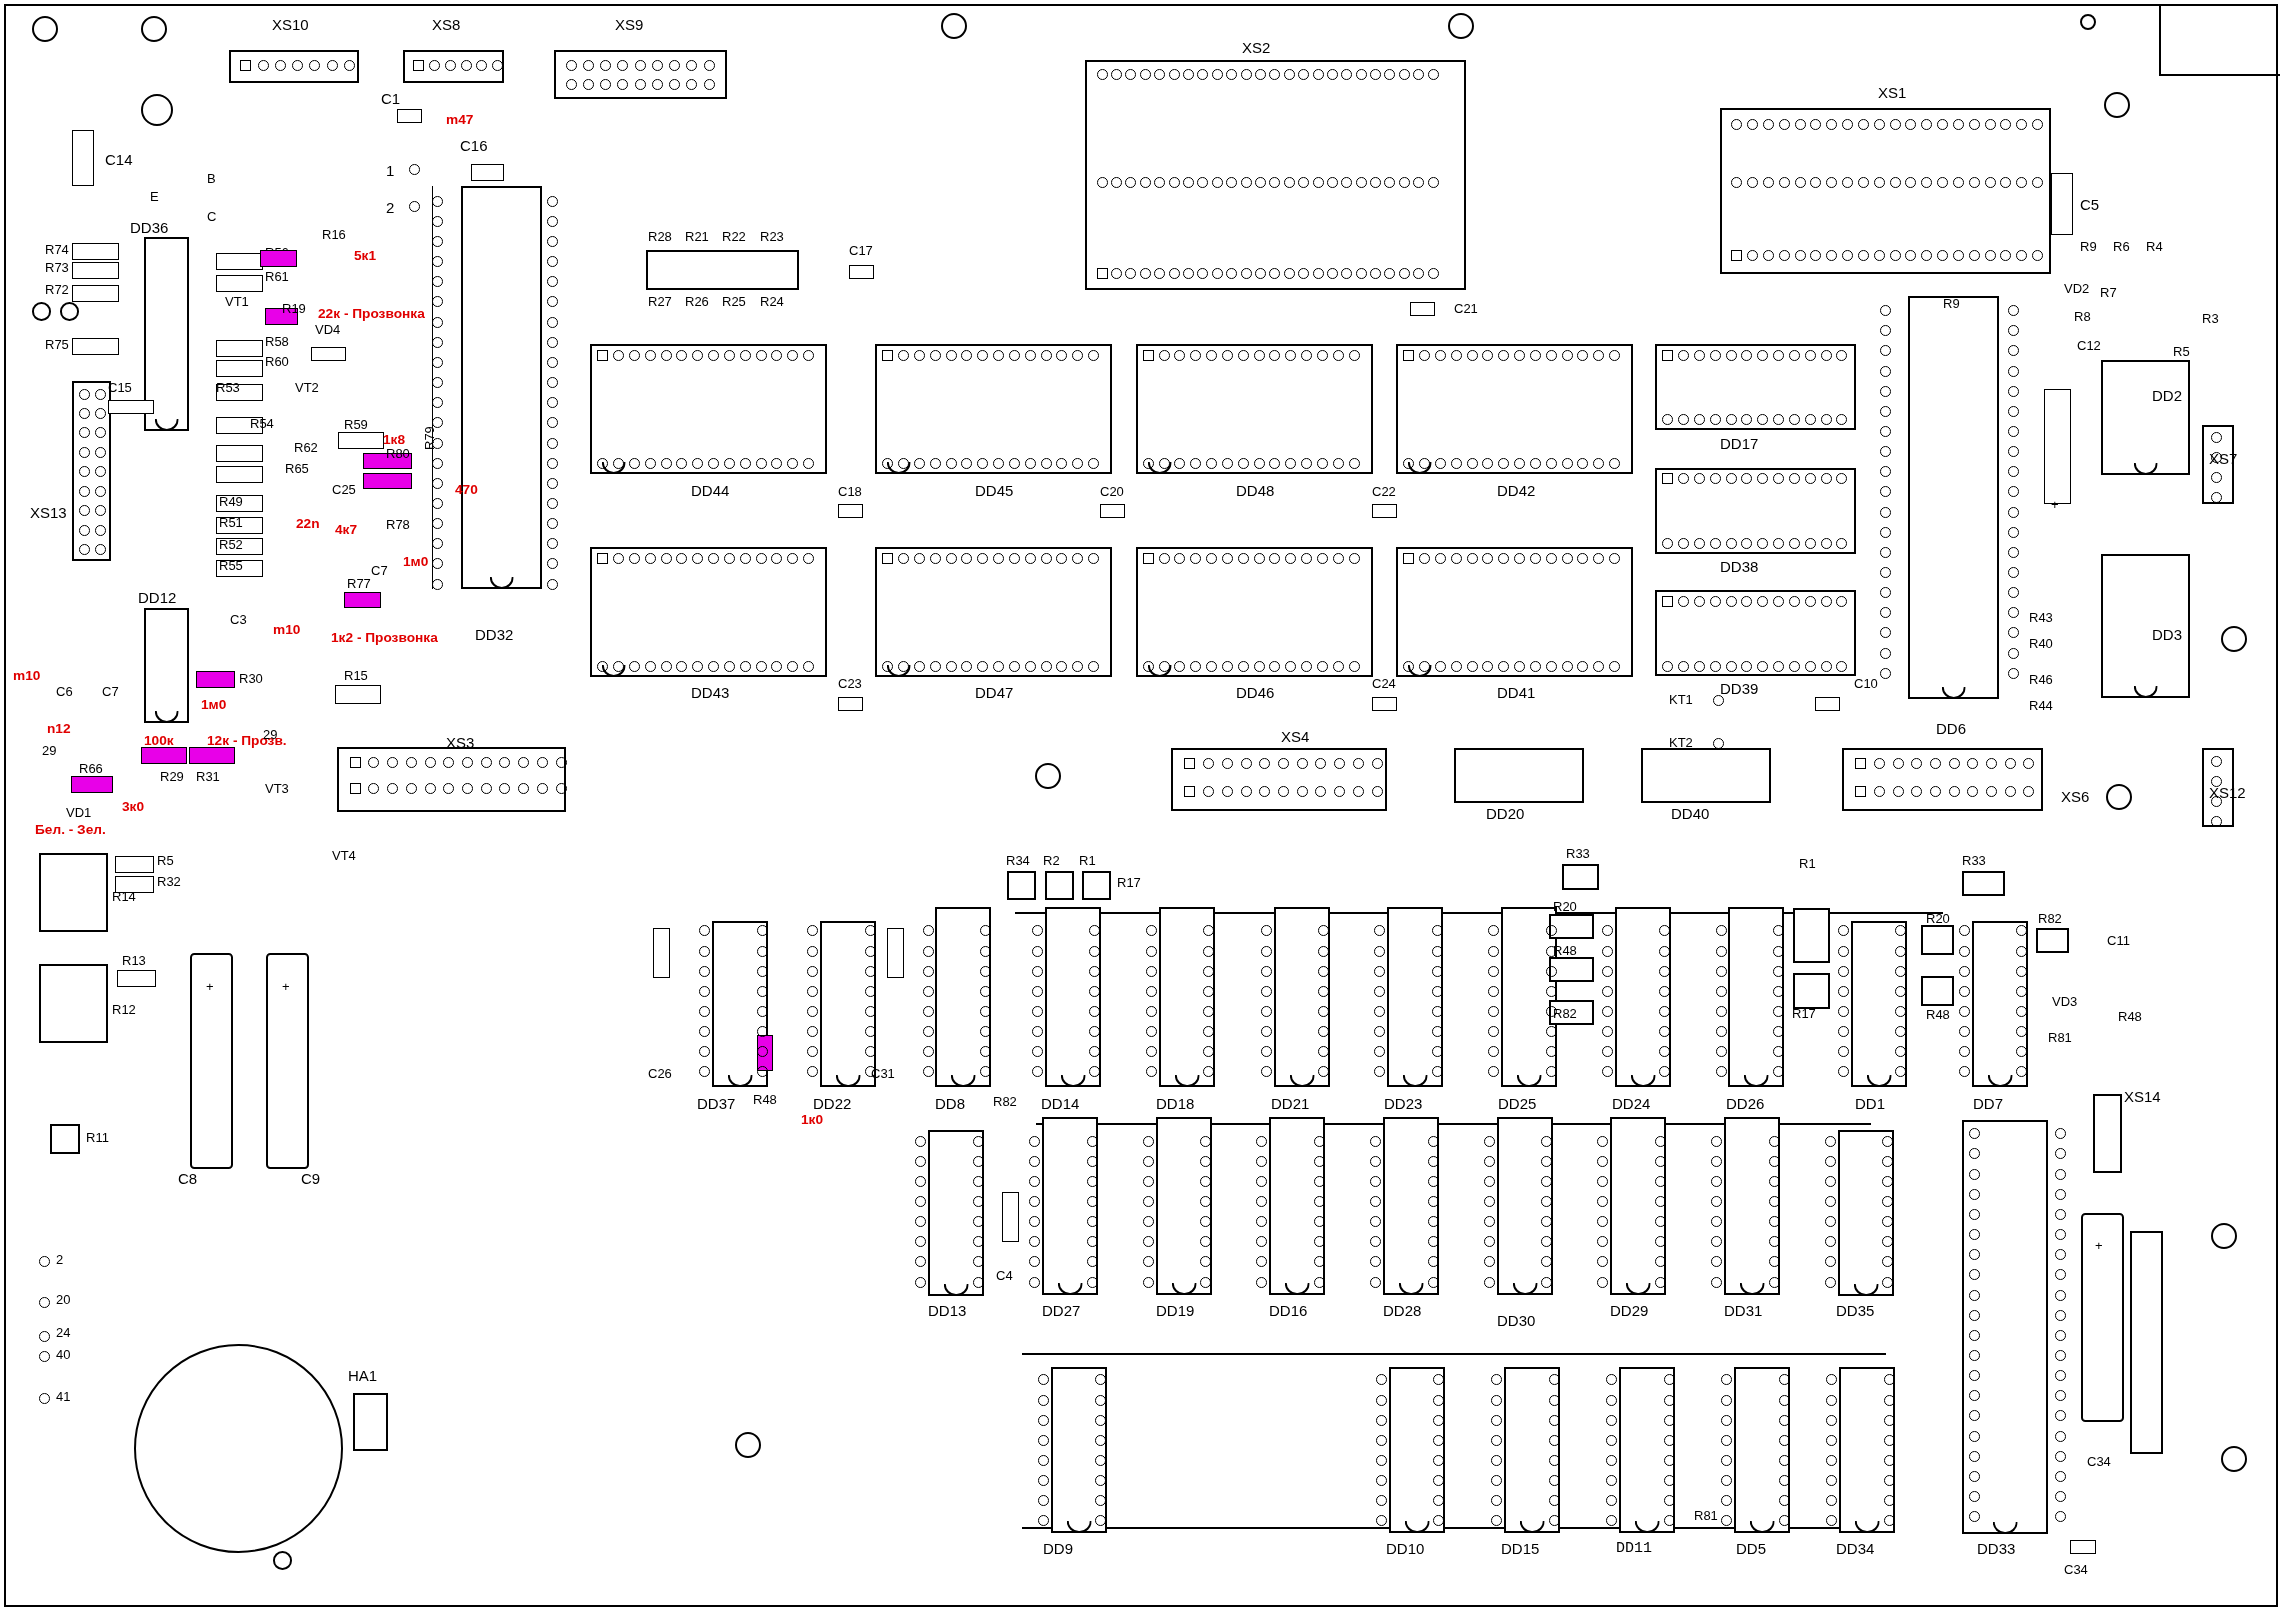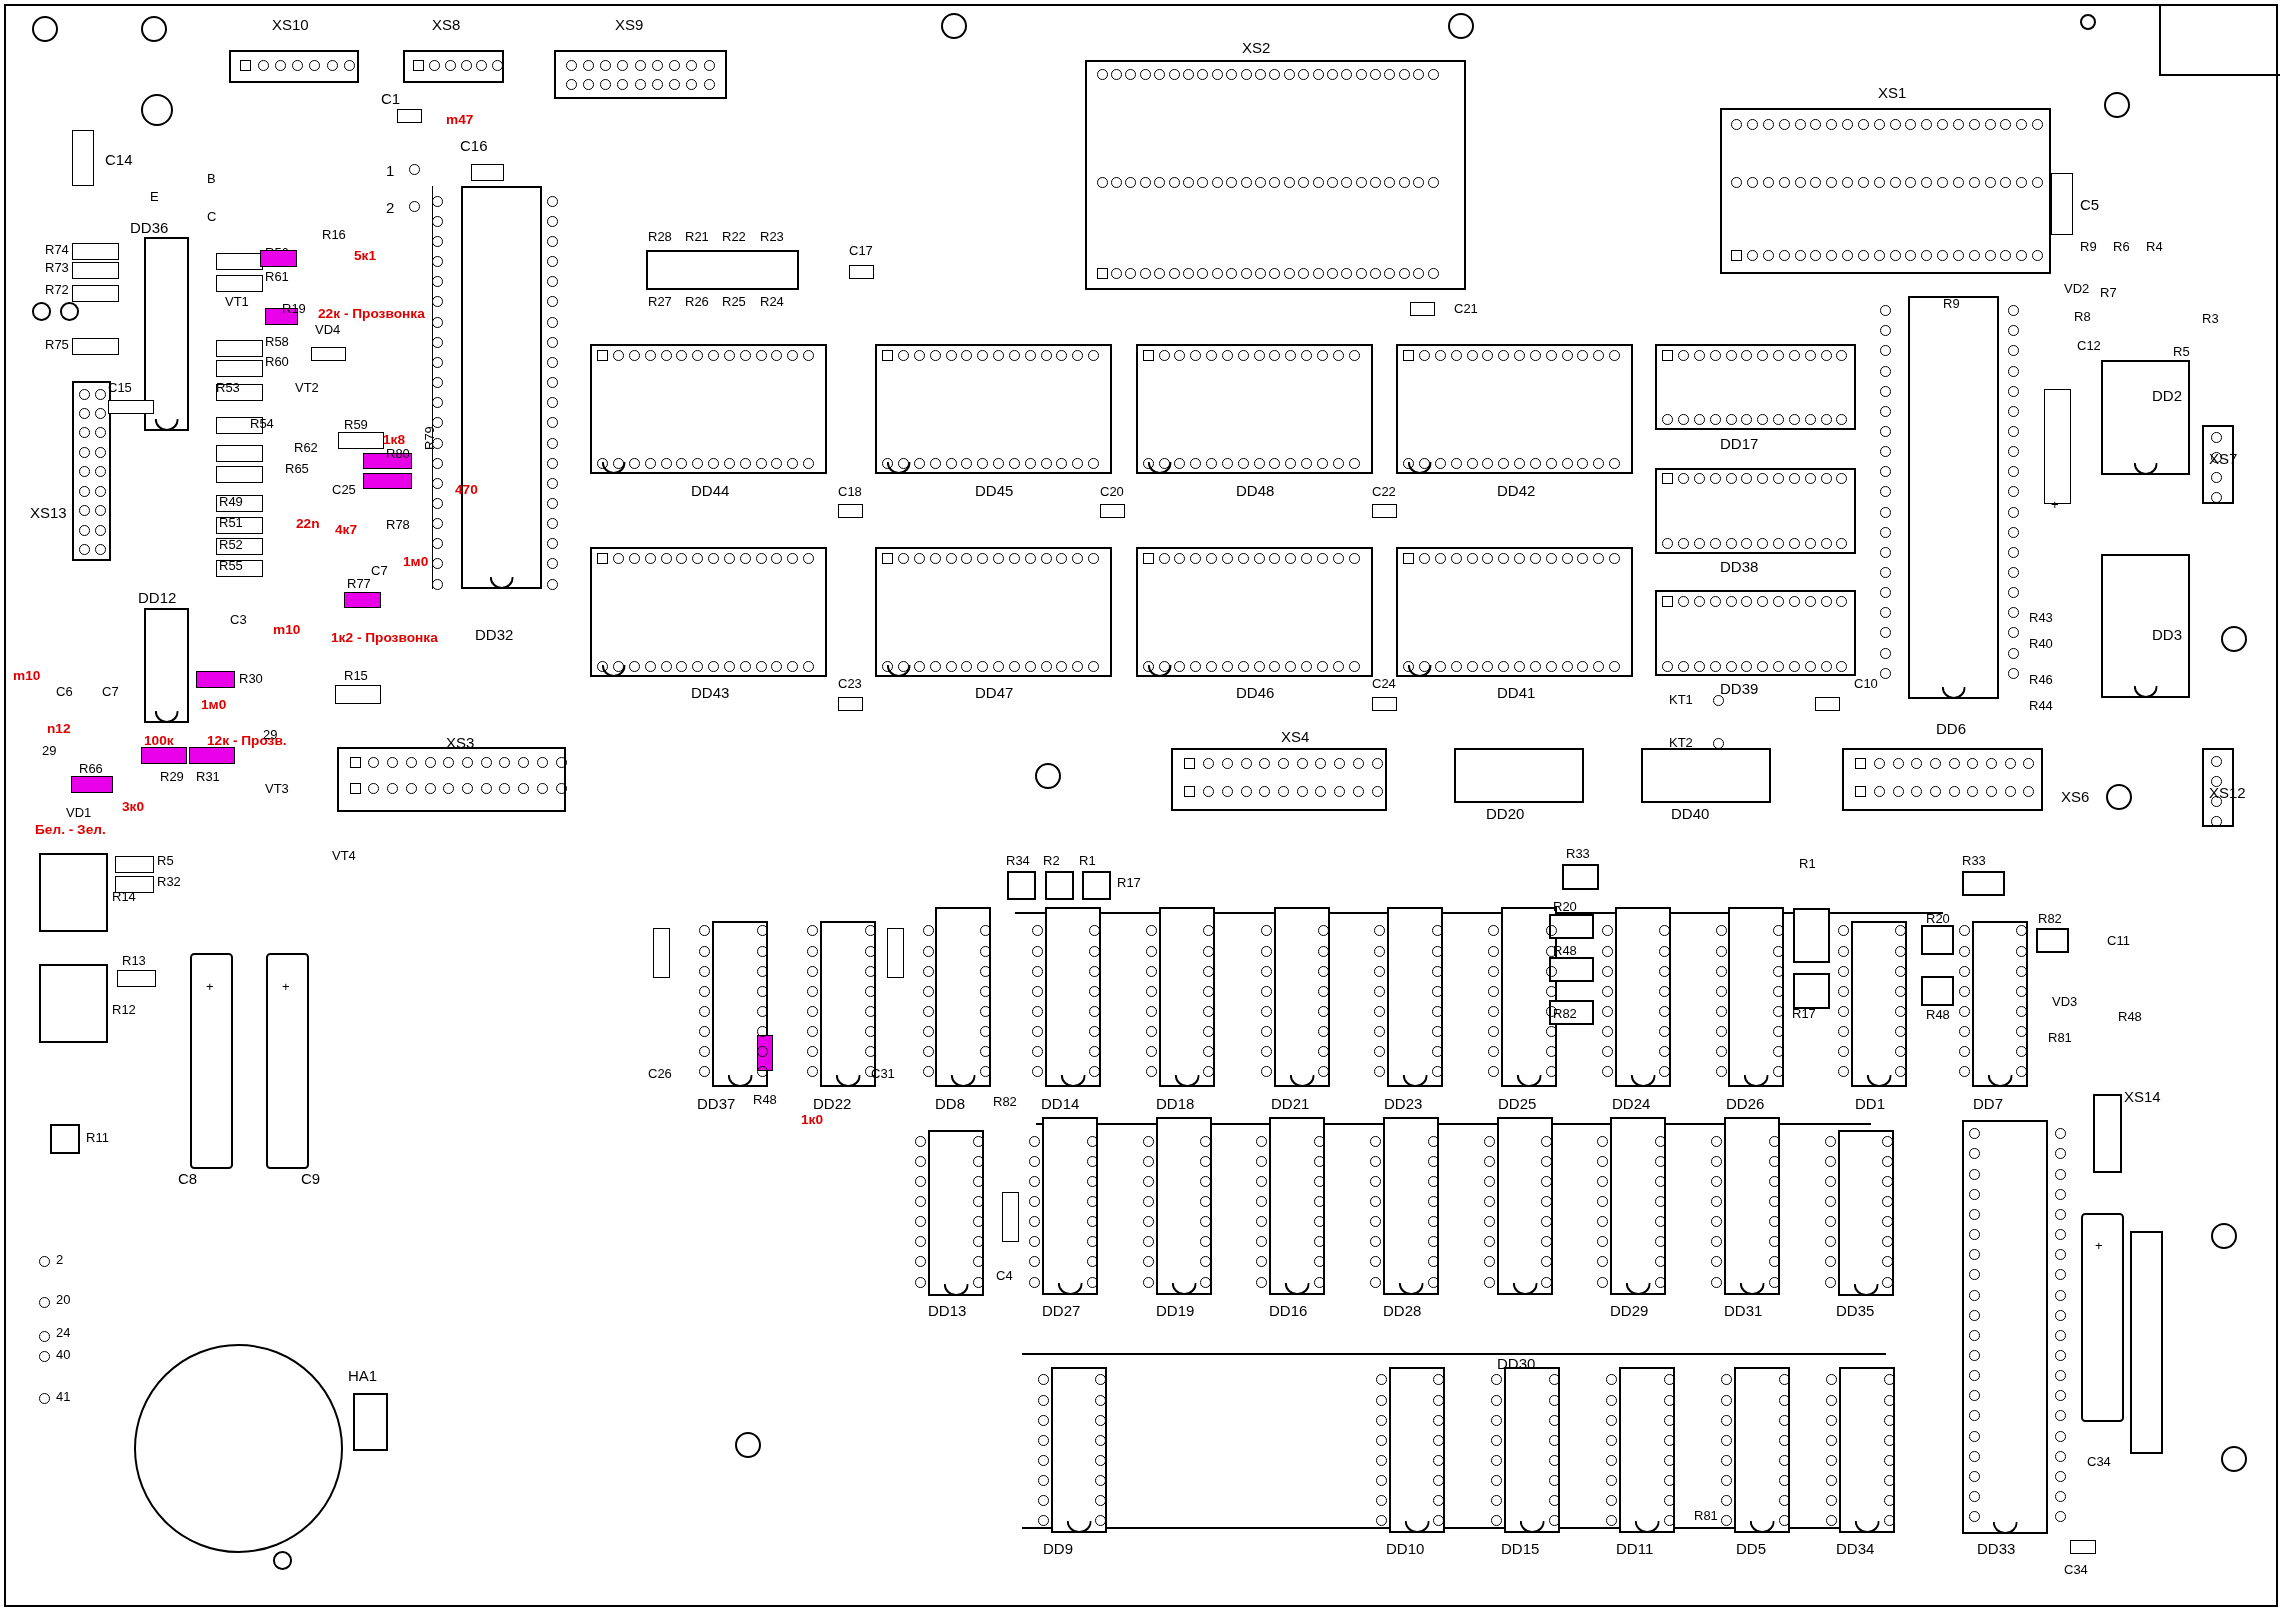--- a/index.html
+++ b/index.html
@@ -475,21 +475,21 @@
       <div class="notch"></div>
     </div>
   <div class="lbl" style="left:1269px;top:1302px;">DD16</div>
   <div class="ic" style="left:1383px;top:1117px;width:56px;height:178px;">
       <div class="notch"></div>
     </div>
   <div class="lbl" style="left:1383px;top:1302px;">DD28</div>
   <div class="ic" style="left:1497px;top:1117px;width:56px;height:178px;">
       <div class="notch"></div>
     </div>
-  <div class="lbl" style="left:1497px;top:1355px;">DD30</div>
+  <div class="lbl" style="left:1497px;top:1312px;">DD30</div>
   <div class="ic" style="left:1610px;top:1117px;width:56px;height:178px;">
       <div class="notch"></div>
     </div>
   <div class="lbl" style="left:1610px;top:1302px;">DD29</div>
   <div class="ic" style="left:1724px;top:1117px;width:56px;height:178px;">
       <div class="notch"></div>
     </div>
   <div class="lbl" style="left:1724px;top:1302px;">DD31</div>
   <div class="ic" style="left:1838px;top:1130px;width:56px;height:166px;">
       <div class="notch"></div>
@@ -509,21 +509,21 @@
       <div class="notch"></div>
     </div>
   <div class="lbl" style="left:1386px;top:1540px;">DD10</div>
   <div class="ic" style="left:1504px;top:1367px;width:56px;height:166px;">
       <div class="notch"></div>
     </div>
   <div class="lbl" style="left:1501px;top:1540px;">DD15</div>
   <div class="ic" style="left:1619px;top:1367px;width:56px;height:166px;">
       <div class="notch"></div>
     </div>
-  <div class="lbl" style="left:1616px;top:1540px;">DD11</div>
+  <div class="lbl" style="left:1616px;top:1540px;font-family:Liberation Mono, monospace;">DD11</div>
   <div class="ic" style="left:1734px;top:1367px;width:56px;height:166px;">
       <div class="notch"></div>
     </div>
   <div class="lbl" style="left:1736px;top:1540px;">DD5</div>
   <div class="ic" style="left:1839px;top:1367px;width:56px;height:166px;">
       <div class="notch"></div>
     </div>
   <div class="lbl" style="left:1836px;top:1540px;">DD34</div>
   <div class="lbl small" style="left:1694px;top:1508px;">R81</div>
 

